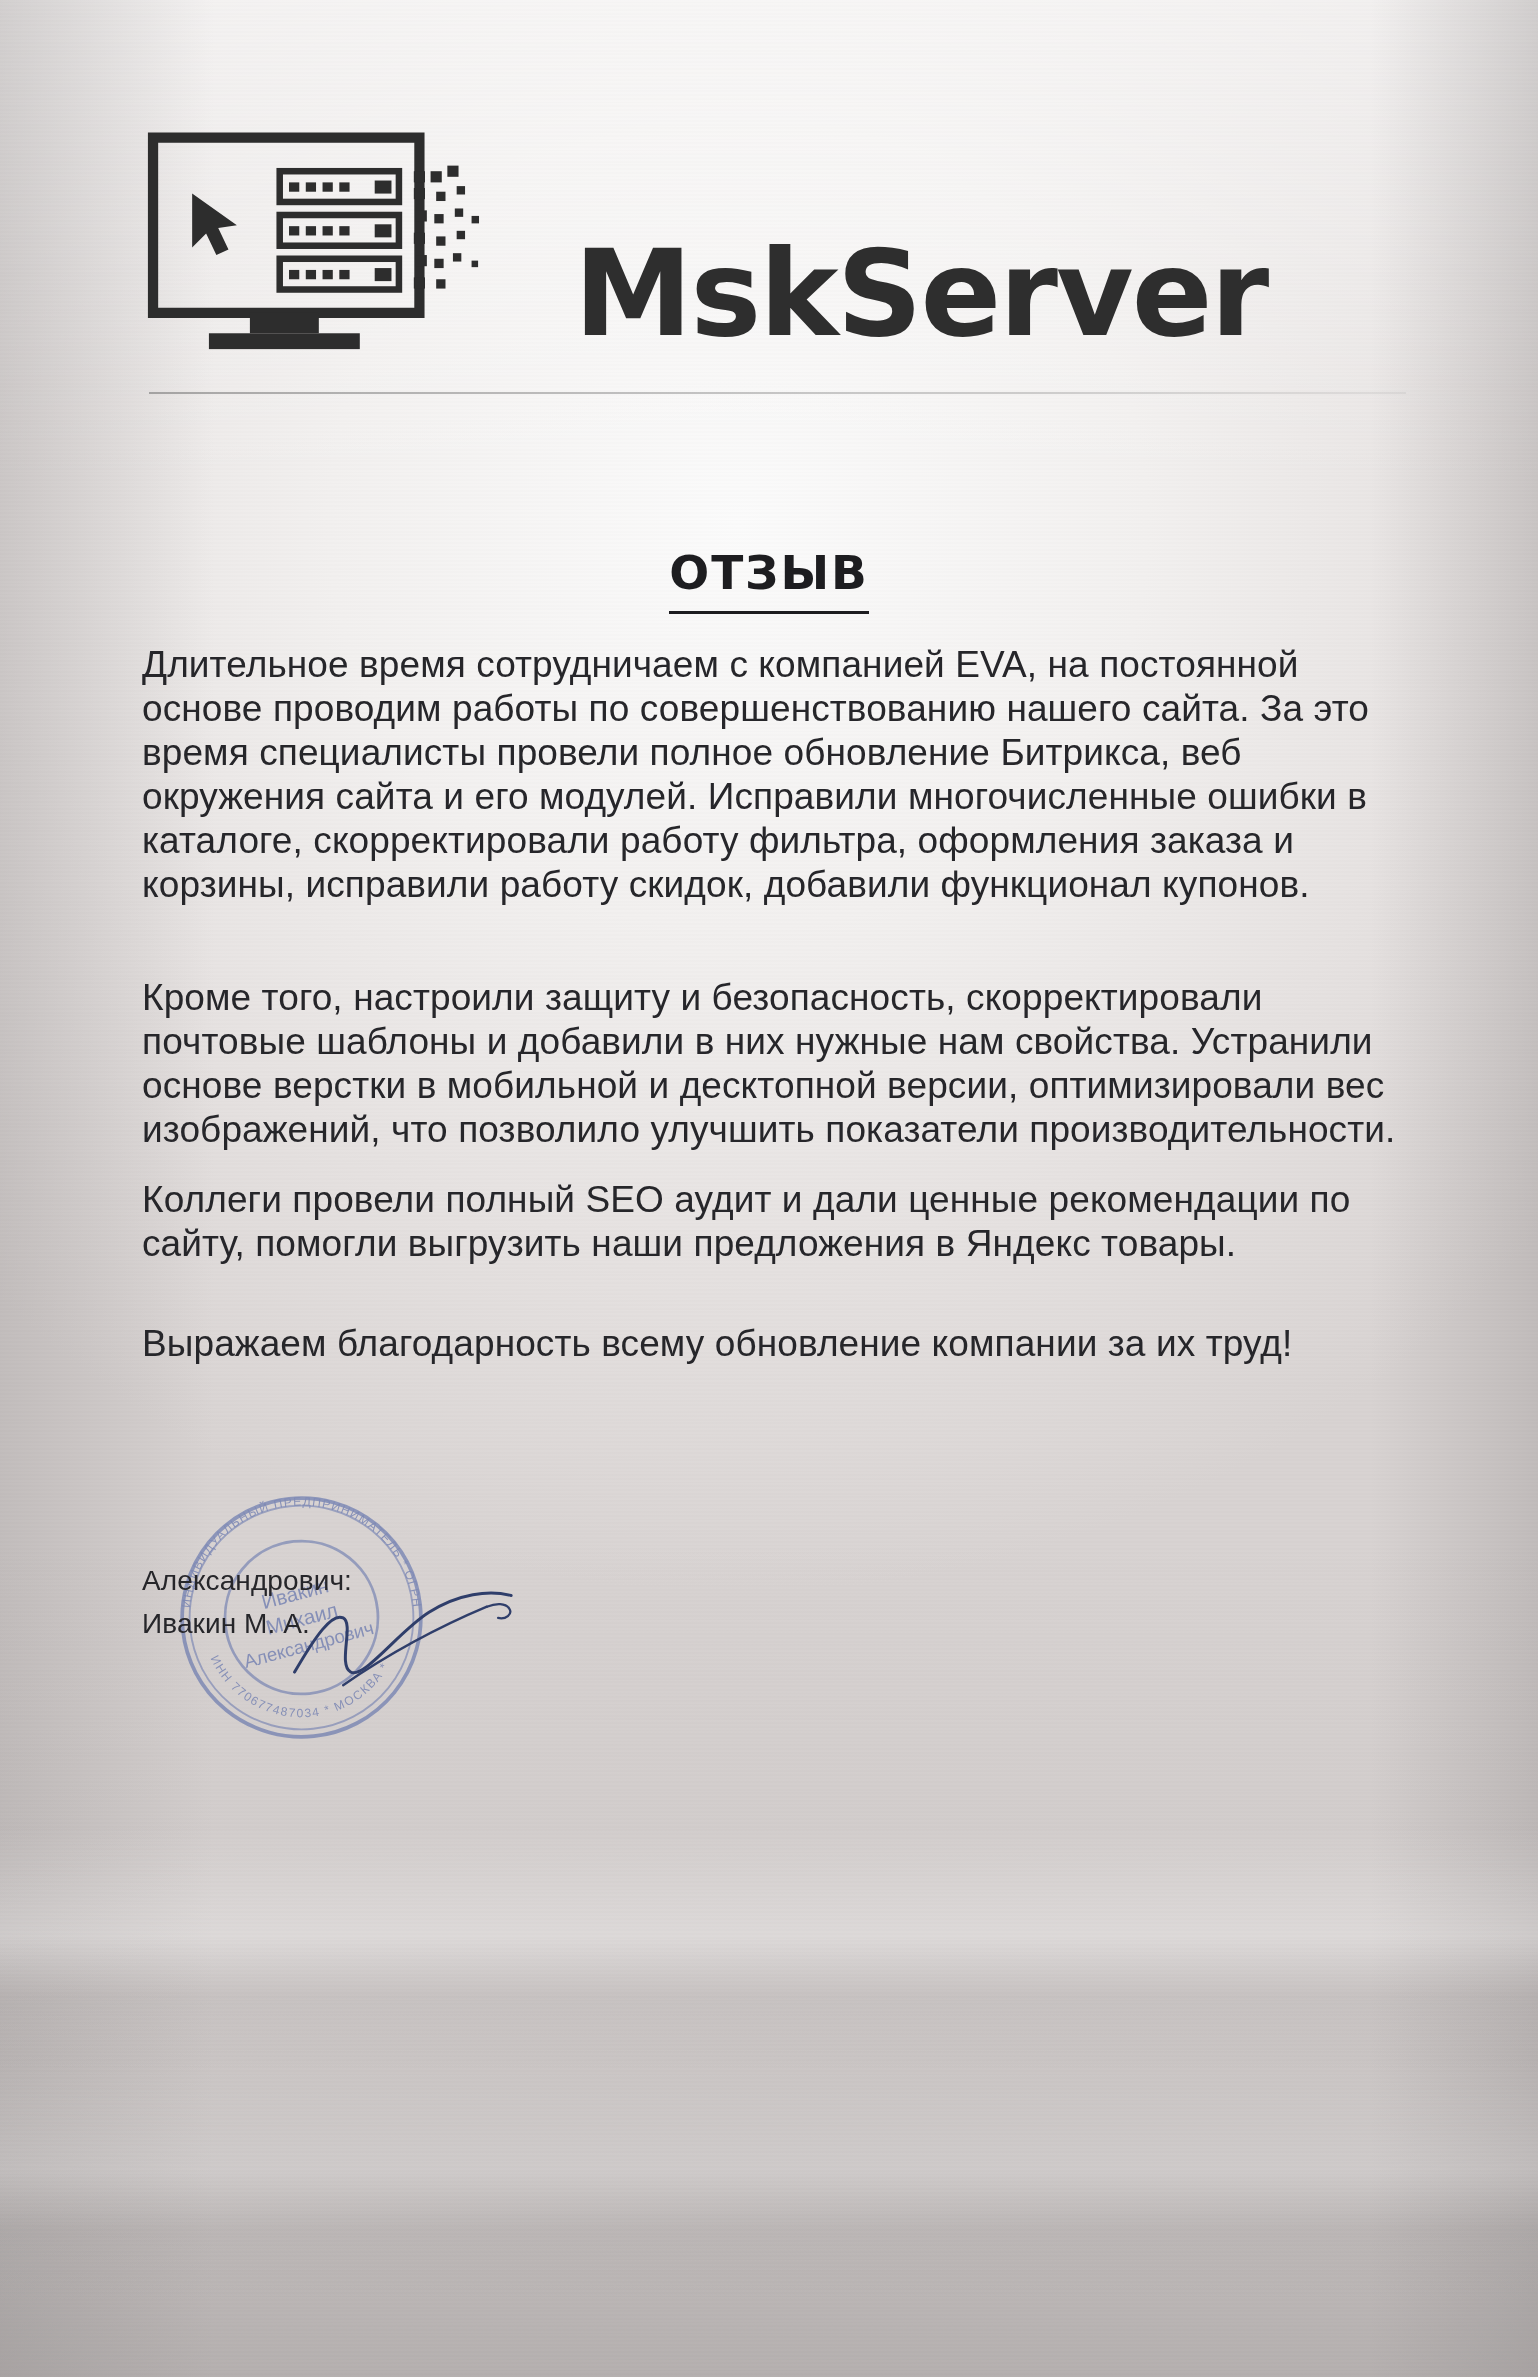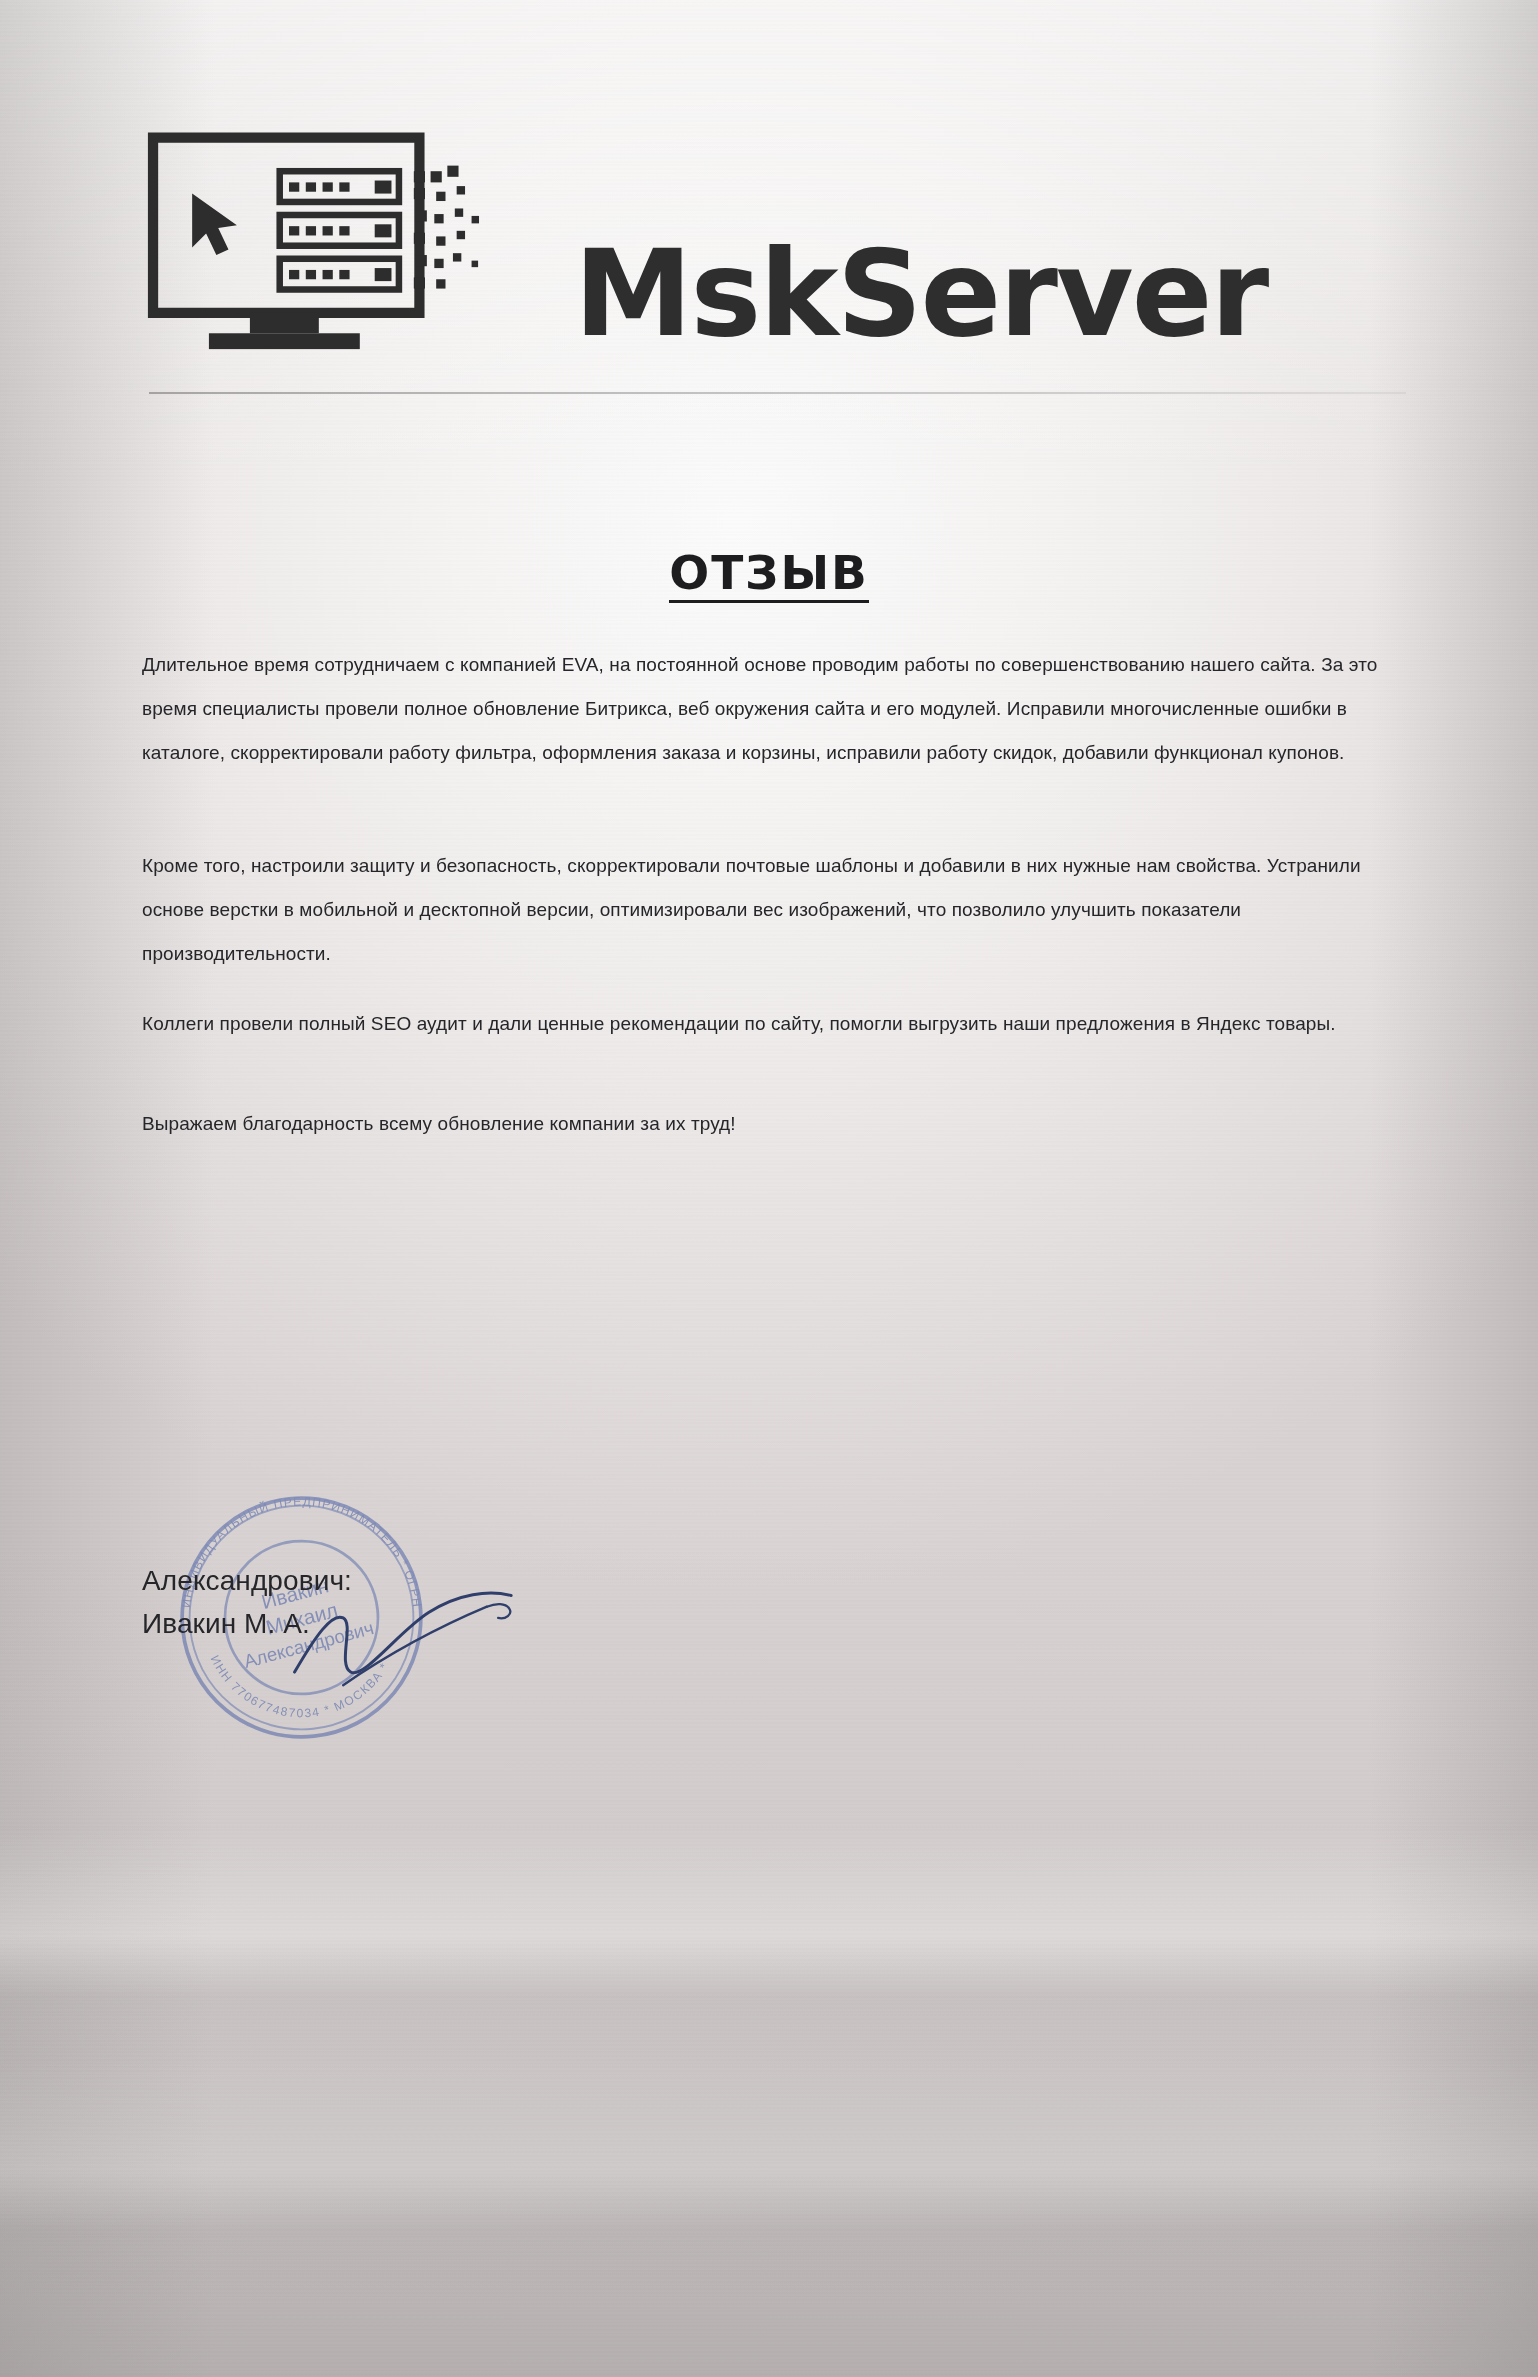--- a/index.html
+++ b/index.html
@@ -98,30 +98,30 @@
     width: 1538px;
     text-align: center;
     font-family: "DejaVu Sans", sans-serif;
     font-size: 47px;
     font-weight: 700;
     letter-spacing: 1.9px;
     color: #1d1d20;
   }
   .doc-title span {
     border-bottom: 3.7px solid #1d1d20;
-    padding-bottom: 0;
+    padding-bottom: 11px;
   }
 
   .body-text {
     position: absolute;
     left: 142px;
     top: 643px;
     width: 1260px;
     color: #26262a;
-    font-size: 19px;
+    font-size: 37px;
     line-height: 44px;
     letter-spacing: 0.1px;
   }
   .body-text p {
     margin: 0 0 43px 0;
     text-align: left;
   }
   .body-text p.gap-big { margin-bottom: 69px; }
   .body-text p.gap-small { margin-bottom: 26px; }
   .body-text p.thanks { margin-top: 56px; }

